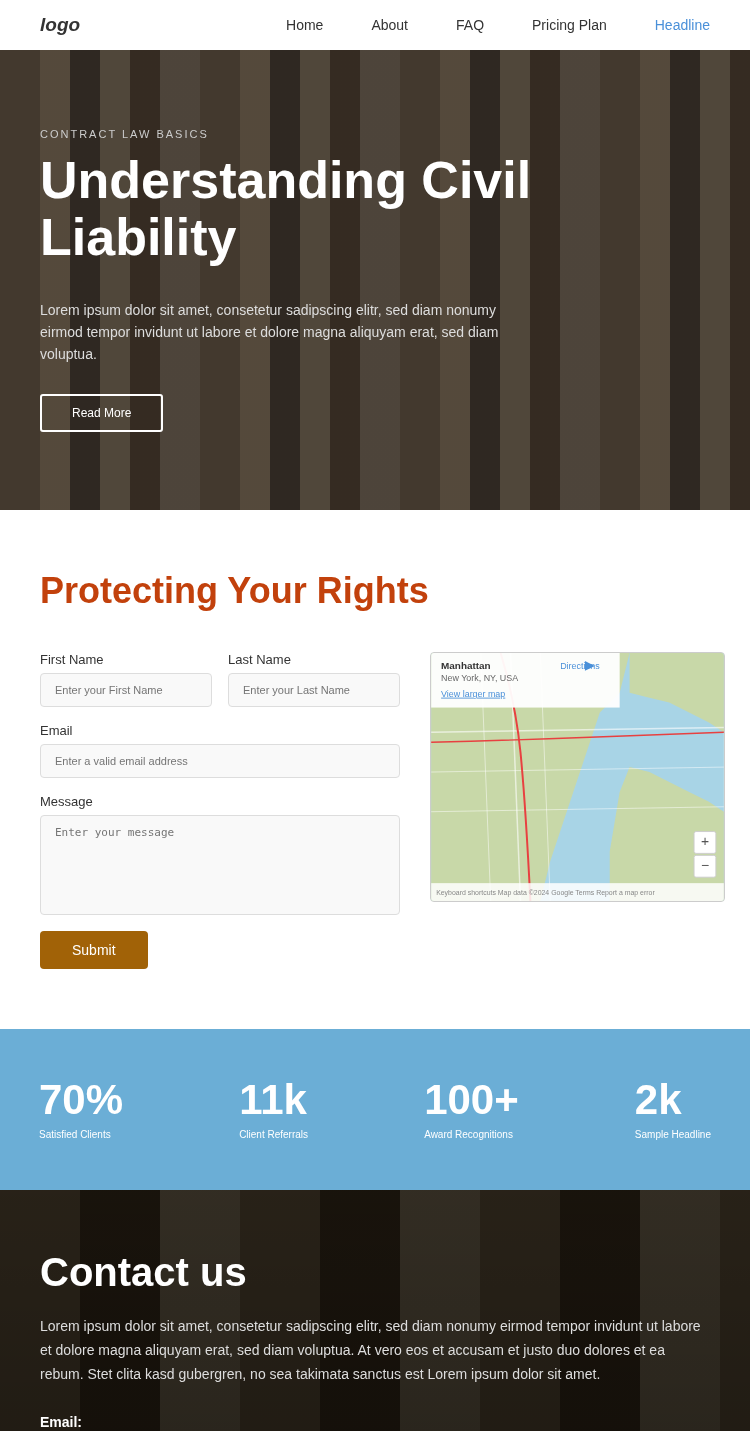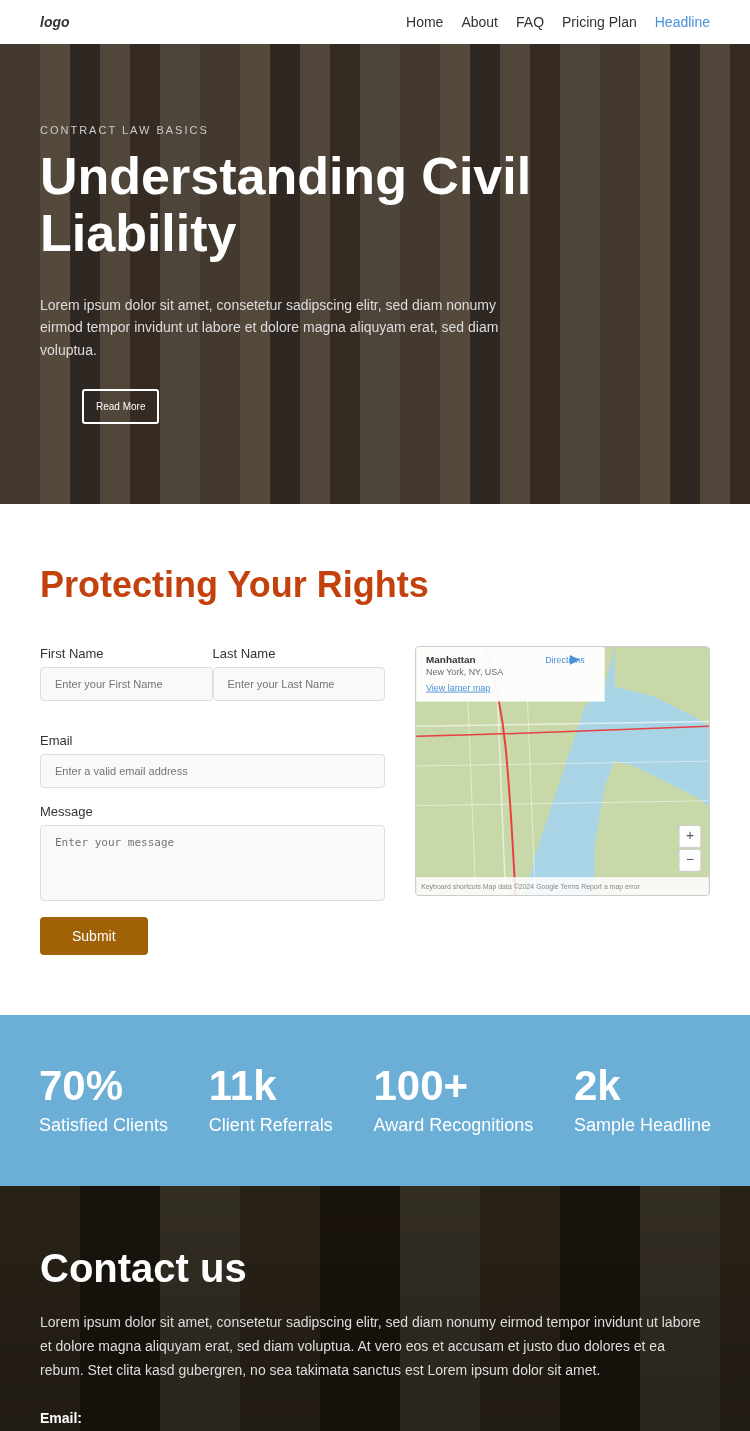--- a/index.html
+++ b/index.html
@@ -8,22 +8,22 @@
     
     nav {
       display: flex;
       align-items: center;
       justify-content: space-between;
       padding: 14px 40px;
       background: #fff;
       position: relative;
       z-index: 10;
     }
-    .nav-logo { font-size: 14px; font-weight: bold; color: #333; font-style: italic; }
-    .nav-links { display: flex; gap: 18px; align-items: center; }
+    .nav-logo { font-size: 19px; font-weight: bold; color: #333; font-style: italic; }
+    .nav-links { display: flex; gap: 48px; align-items: center; }
     .nav-links a {
       text-decoration: none;
       font-size: 14px;
       color: #333;
     }
     .nav-links a.active { color: #4a90d9; }
 
     
     .hero {
       position: relative;
@@ -75,29 +75,28 @@
     }
     .hero-desc {
       font-size: 14px;
       color: #ddd;
       line-height: 1.6;
       margin-bottom: 28px;
       max-width: 460px;
     }
     .btn-read-more {
       display: inline-block;
-      padding: 10px 12px;
+      padding: 10px 30px;
       border: 2px solid #fff;
       color: #fff;
       background: transparent;
-      font-size: 10px;
+      font-size: 12px;
       cursor: pointer;
       border-radius: 3px;
       text-decoration: none;
-      margin-left: 42px;
     }
 
     
     .form-section {
       padding: 60px 40px;
       background: #fff;
     }
     .form-section-title {
       font-size: 36px;
       font-weight: bold;
@@ -107,21 +106,22 @@
     .form-map-row {
       display: flex;
       gap: 30px;
       align-items: flex-start;
     }
     .form-side {
       flex: 1;
     }
     .form-row {
       display: flex;
-      margin-bottom: 32px;
+      gap: 16px;
+      margin-bottom: 16px;
     }
     .form-group {
       display: flex;
       flex-direction: column;
       flex: 1;
     }
     .form-group label {
       font-size: 13px;
       color: #333;
       margin-bottom: 6px;
@@ -131,21 +131,21 @@
       padding: 10px 14px;
       border: 1px solid #ddd;
       border-radius: 4px;
       font-size: 11px;
       color: #555;
       background: #f9f9f9;
       outline: none;
     }
     .form-group textarea {
       resize: none;
-      height: 76px;
+      height: 100px;
     }
     .full-width { width: 100%; }
     .btn-submit {
       margin-top: 16px;
       padding: 11px 32px;
       background: #a16207;
       color: #fff;
       border: none;
       border-radius: 4px;
       font-size: 14px;
@@ -177,21 +177,21 @@
     }
     .stat-item { text-align: left; }
     .stat-number {
       font-size: 42px;
       font-weight: bold;
       color: #fff;
       line-height: 1;
       margin-bottom: 8px;
     }
     .stat-label {
-      font-size: 18px;
+      font-size: 10px;
       color: #fff;
     }
 
     
     .contact-section {
       position: relative;
       padding: 60px 40px;
       color: #fff;
       min-height: 380px;
       overflow: hidden;

